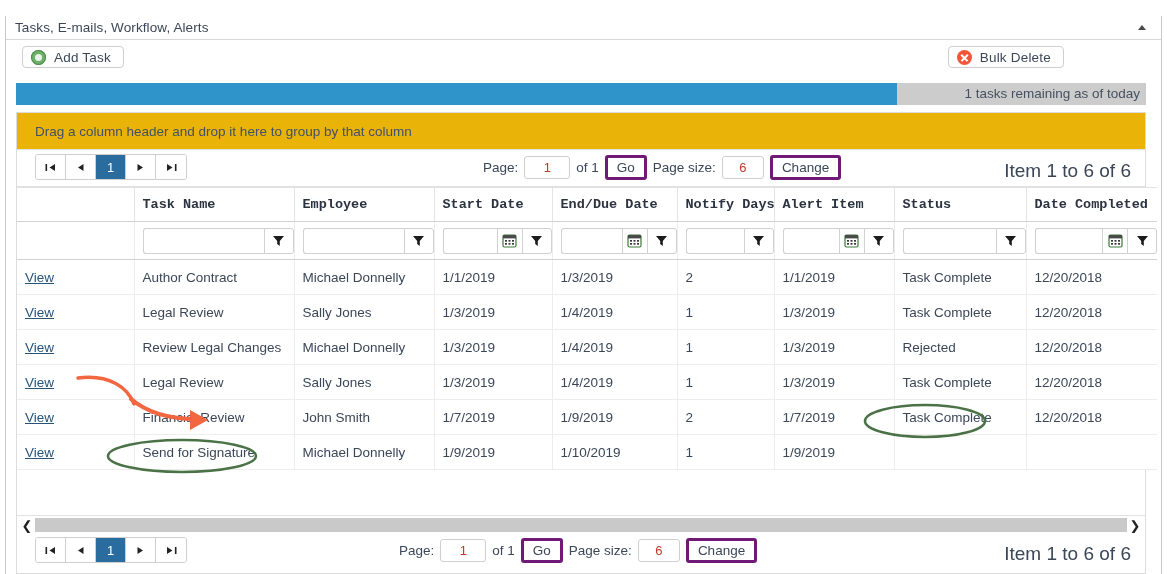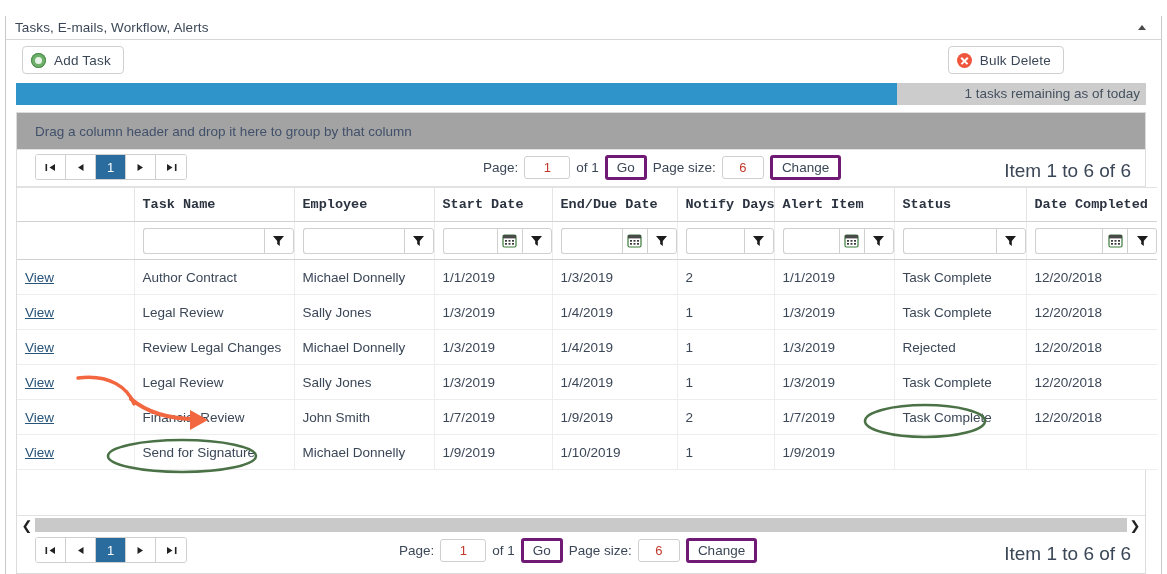--- a/index.html
+++ b/index.html
@@ -47,21 +47,21 @@
   }
   .collapse-btn svg { display:block; }
 
   
   .toolbar {
     position: absolute; left: 0; top: 24px;
     width: 100%; height: 40px;
   }
   .btn {
     position: absolute;
-    height: 28px;
+    height: 22px;
     border: 1px solid #cfcfcf;
     border-radius: 4px;
     background: #fff;
     display: flex; align-items: center;
     padding: 0 12px 0 8px;
     cursor: pointer;
     font-size: 13.5px;
     color: #3b4757;
     white-space: nowrap;
   }
@@ -111,21 +111,21 @@
     position: absolute; right: 6px; top: 3px;
     font-size: 13.5px; color: #45515f;
     white-space: nowrap;
   }
 
   
   .grid {
     position: absolute; left: 10px; top: 96px;
     width: 1130px;
     border: 1px solid #dcdcdc;
-    background: #a3a3a3;
+    background: #eab308;
   }
   .groupbar {
     height: 37px;
     border-bottom: 1px solid #e2e2e2;
     display: flex; align-items: center;
     padding-left: 18px;
     font-size: 13.5px; color: #41506a;
   }
 
   

